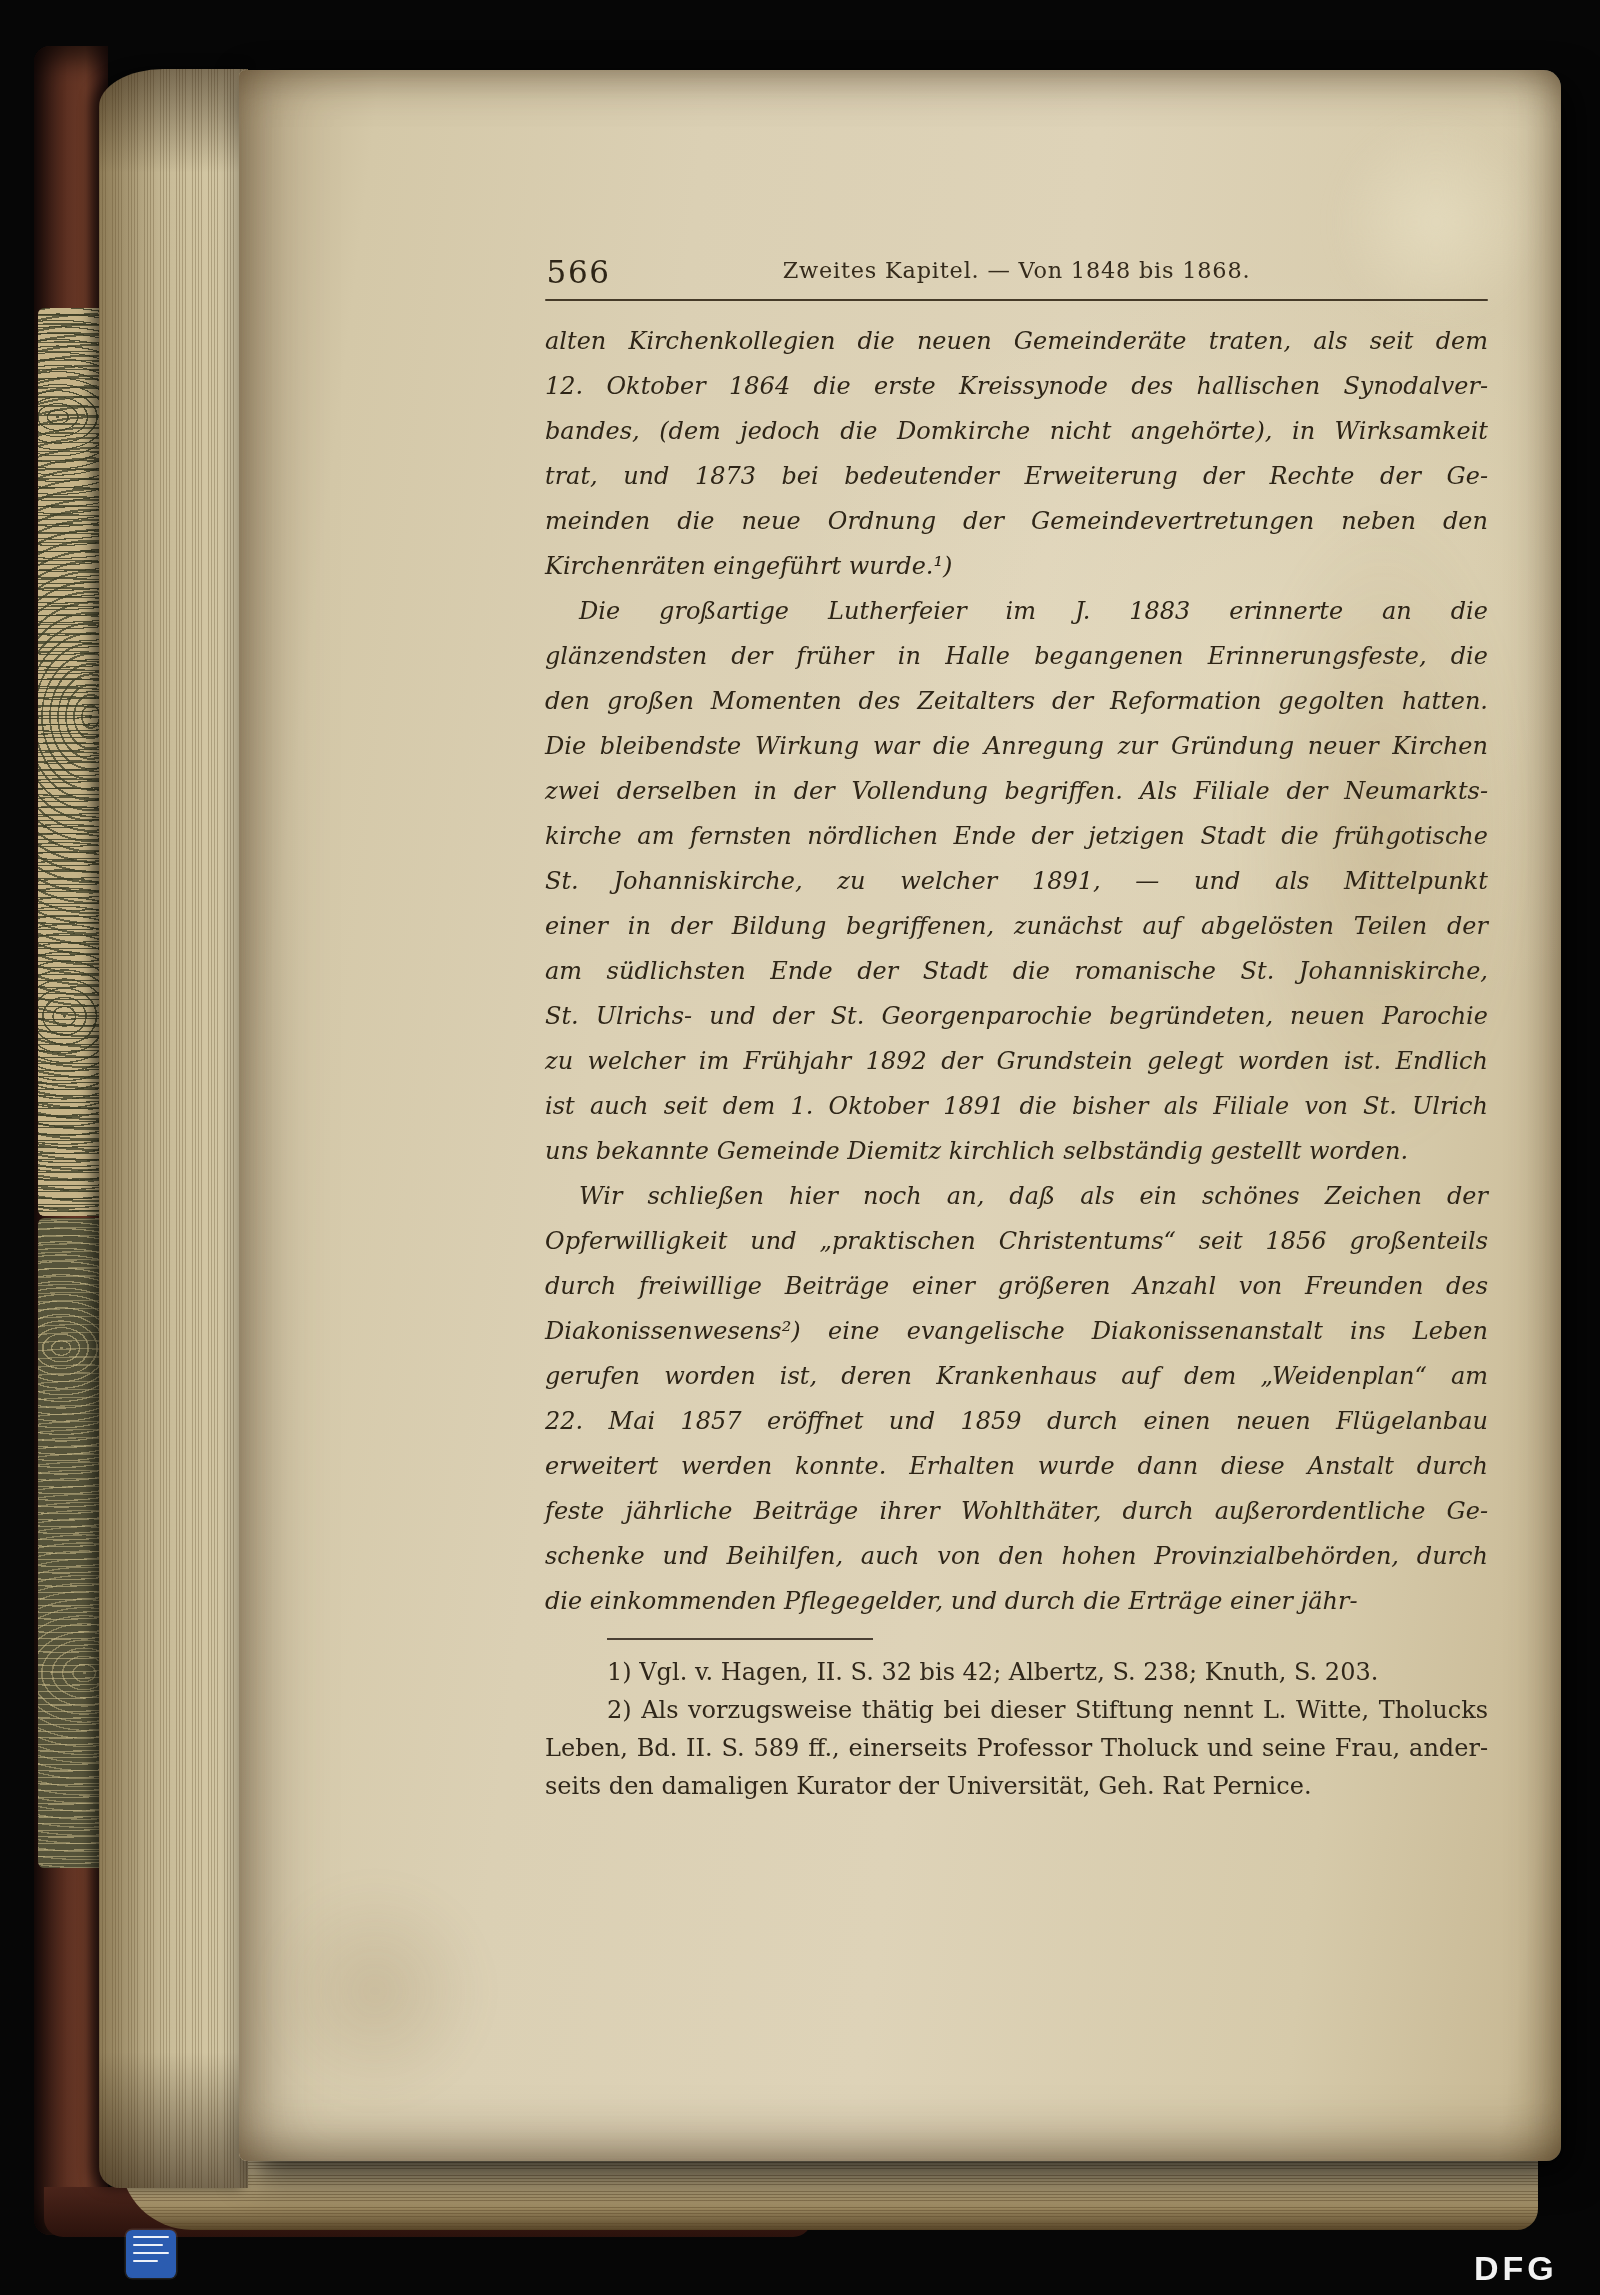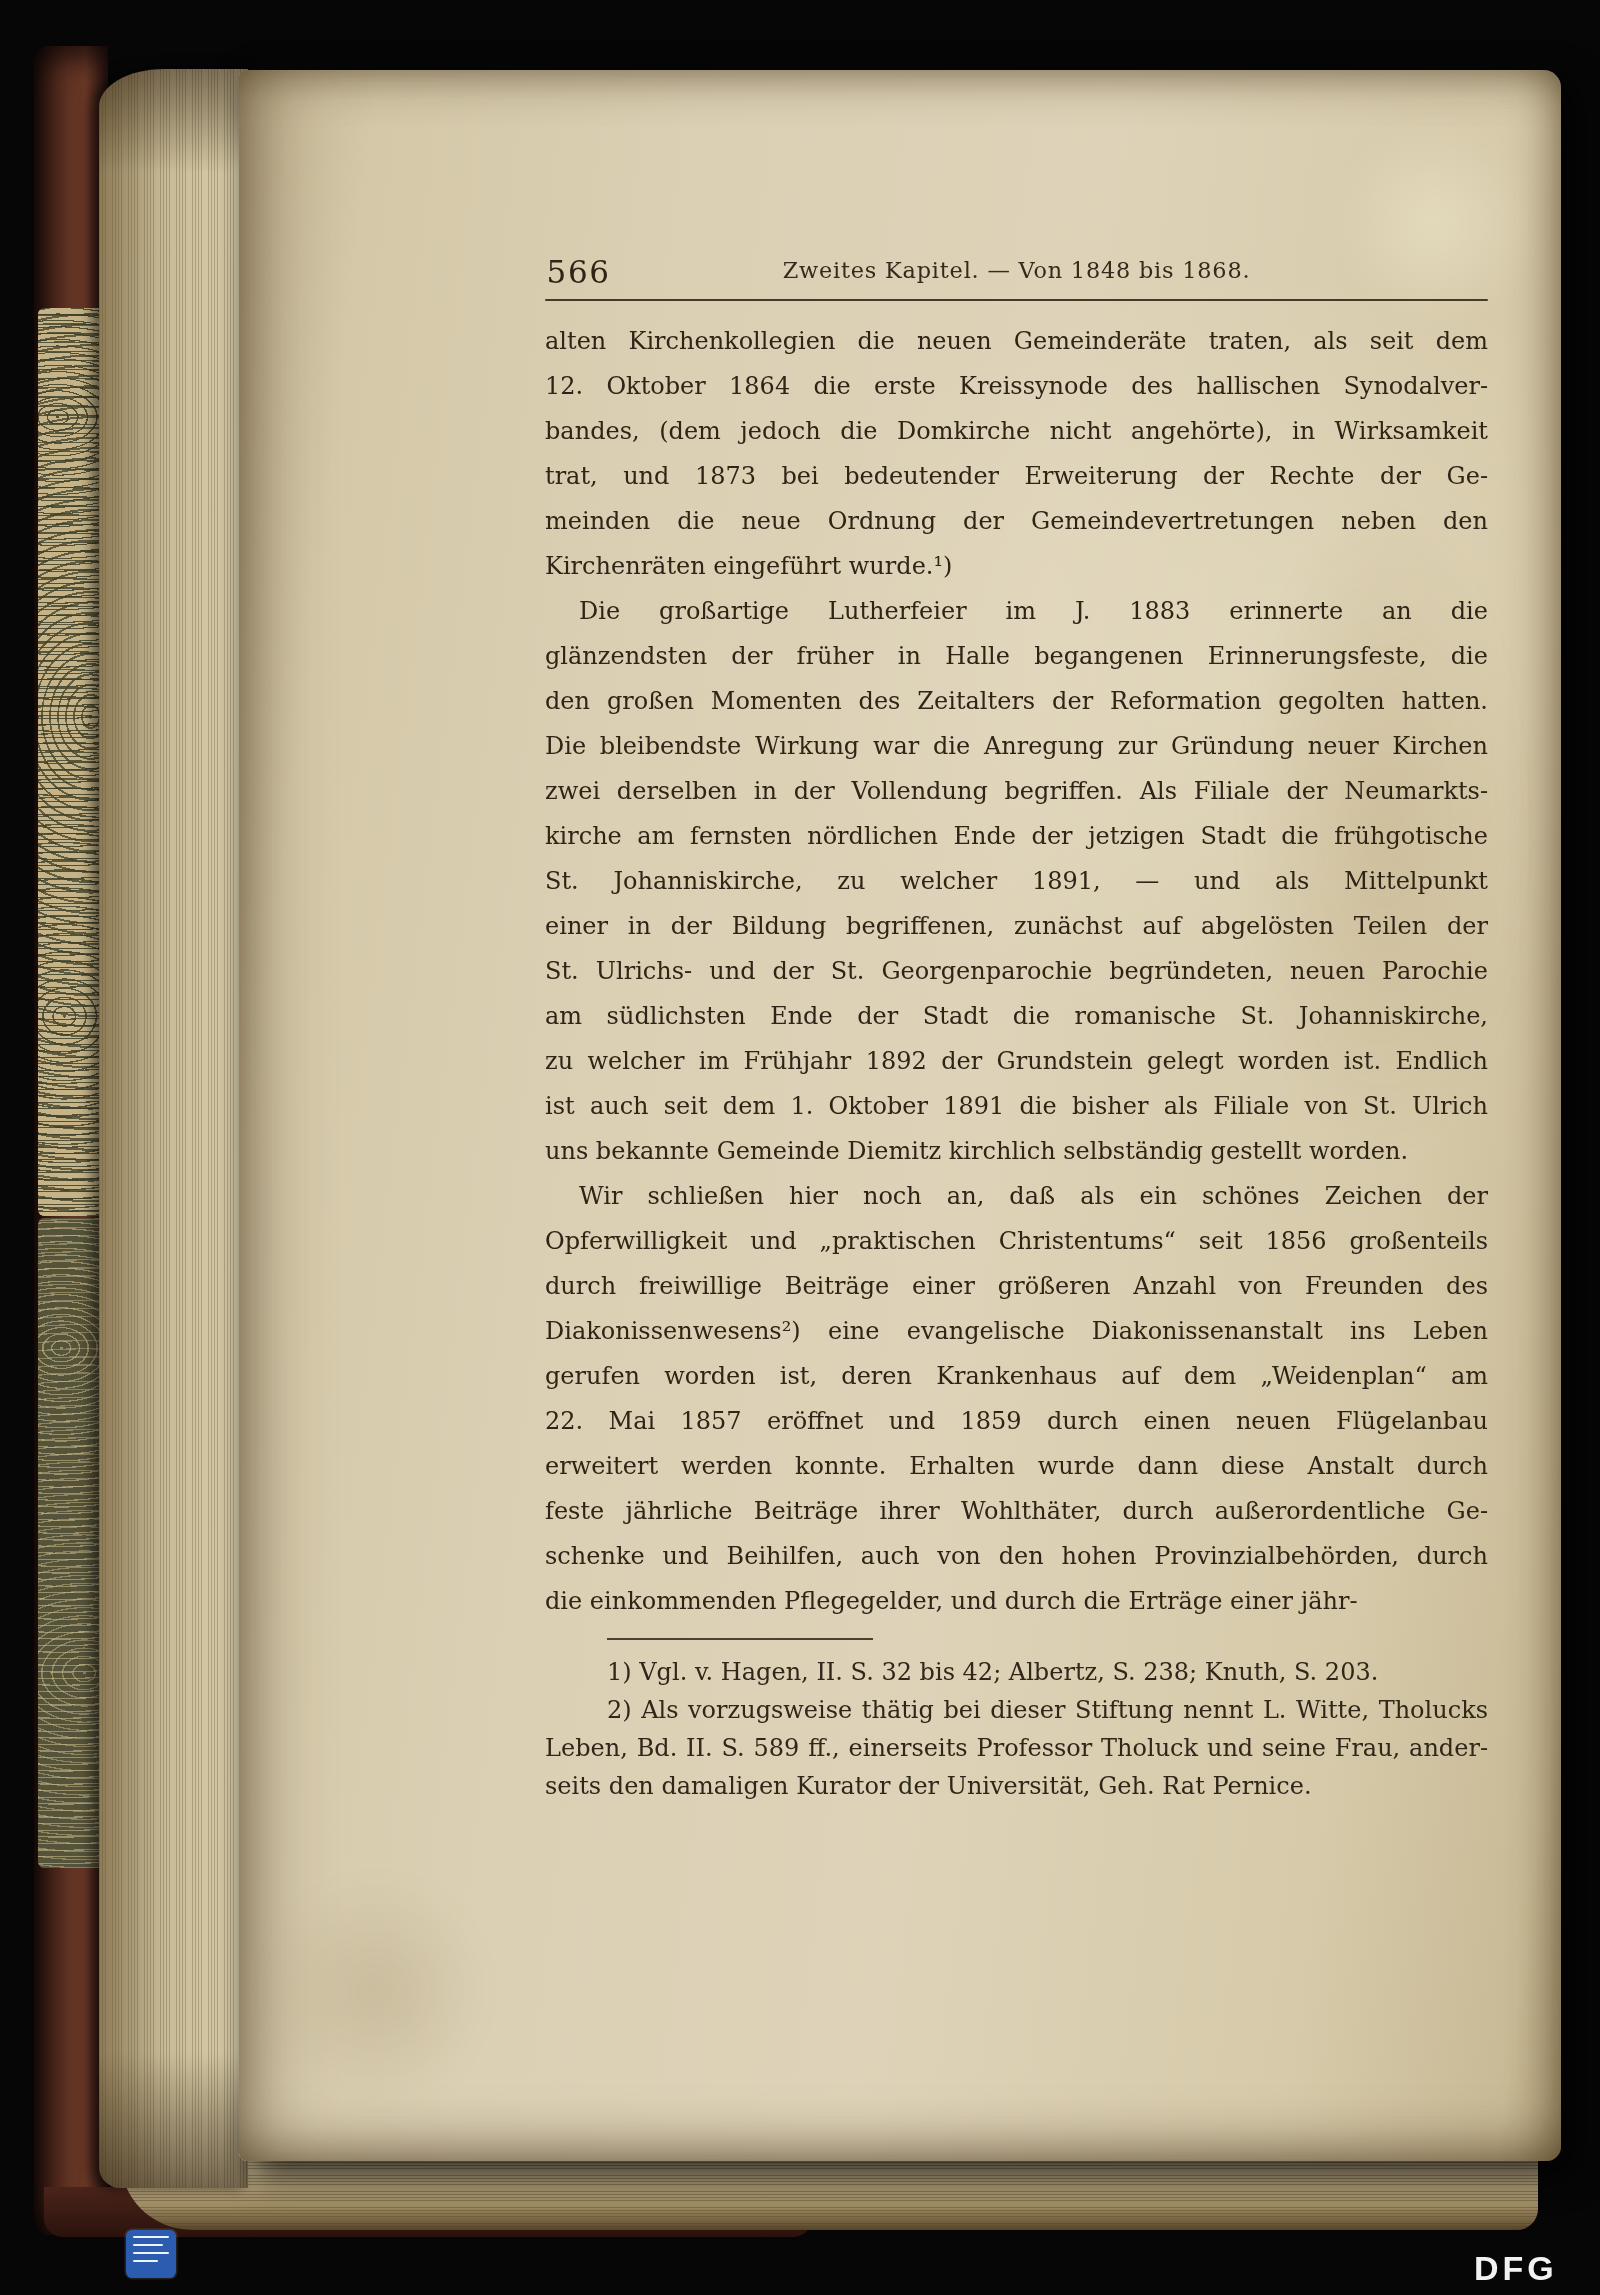--- a/index.html
+++ b/index.html
@@ -76,21 +76,21 @@
   .head{position:relative;height:38px;}
   .page-num{
     position:absolute;left:1.6px;top:1.6px;
     font-size:31px;letter-spacing:1.6px;
   }
   .running-head{
     text-align:center;font-size:22.4px;letter-spacing:0.8px;padding-top:4.8px;
     color:#352b1c;
   }
   .head-rule{height:2.4px;background:#453a28;margin-top:8.8px;border-radius:1.6px;}
-  .bodytext{margin-top:17.6px;font-size:24px;}
+  .bodytext{margin-top:17.6px;font-size:24px;font-style:italic;}
   .bodytext .tline{line-height:45px;}
   .tline{text-align:justify;text-align-last:justify;white-space:normal;}
   .block .tline:last-child{text-align-last:left;}
   .indent .tline:first-child{text-indent:34px;}
   .fn-rule{width:266px;height:1.6px;background:#4a4034;margin:14.4px 0 12.8px 62px;}
   .footnotes{font-size:24px;color:#30271a;}
   .footnotes .tline{line-height:38px;}
   .fn .tline:first-child{text-indent:62px;}
   
   .stamp{
@@ -143,22 +143,22 @@
           </div>
         <div class="block para indent">
             <div class="tline">Die großartige Lutherfeier im J. 1883 erinnerte an die</div>
             <div class="tline">glänzendsten der früher in Halle begangenen Erinnerungsfeste, die</div>
             <div class="tline">den großen Momenten des Zeitalters der Reformation gegolten hatten.</div>
             <div class="tline">Die bleibendste Wirkung war die Anregung zur Gründung neuer Kirchen</div>
             <div class="tline">zwei derselben in der Vollendung begriffen.  Als Filiale der Neumarkts-</div>
             <div class="tline">kirche am fernsten nördlichen Ende der jetzigen Stadt die frühgotische</div>
             <div class="tline">St. Johanniskirche, zu welcher 1891, — und als Mittelpunkt</div>
             <div class="tline">einer in der Bildung begriffenen, zunächst auf abgelösten Teilen der</div>
+            <div class="tline">am südlichsten Ende der Stadt die romanische St. Johanniskirche,</div>
             <div class="tline">St. Ulrichs- und der St. Georgenparochie begründeten, neuen Parochie</div>
-            <div class="tline">am südlichsten Ende der Stadt die romanische St. Johanniskirche,</div>
             <div class="tline">zu welcher im Frühjahr 1892 der Grundstein gelegt worden ist.  Endlich</div>
             <div class="tline">ist auch seit dem 1. Oktober 1891 die bisher als Filiale von St. Ulrich</div>
             <div class="tline">uns bekannte Gemeinde Diemitz kirchlich selbständig gestellt worden.</div>
           </div>
         <div class="block para indent">
             <div class="tline">Wir schließen hier noch an, daß als ein schönes Zeichen der</div>
             <div class="tline">Opferwilligkeit und „praktischen Christentums“ seit 1856 großenteils</div>
             <div class="tline">durch freiwillige Beiträge einer größeren Anzahl von Freunden des</div>
             <div class="tline">Diakonissenwesens²) eine evangelische Diakonissenanstalt ins Leben</div>
             <div class="tline">gerufen worden ist, deren Krankenhaus auf dem „Weidenplan“ am</div>

